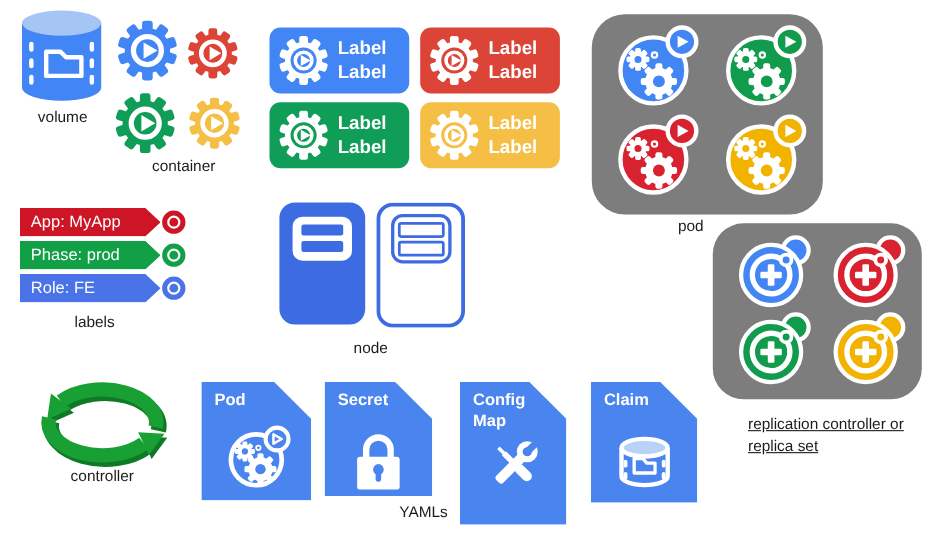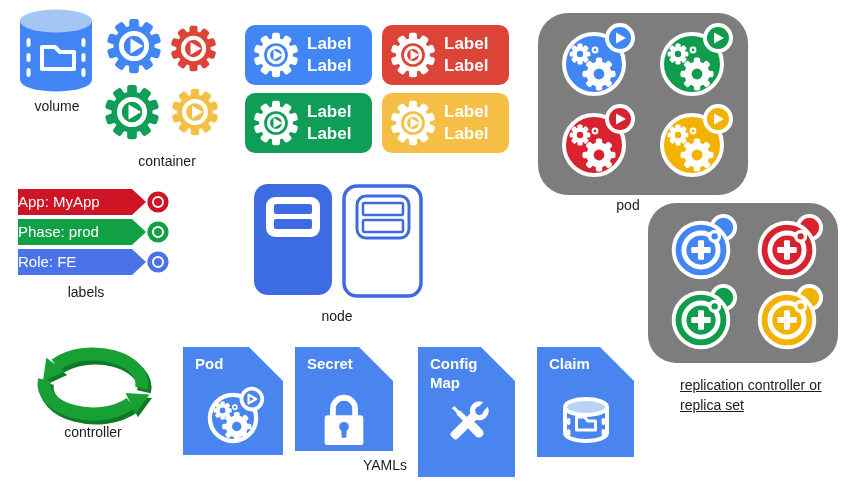--- a/index.html
+++ b/index.html
@@ -12,21 +12,21 @@
   .chip{position:absolute;width:127px;height:60px;border-radius:10px;text-align:right;}
   .chip.c-blue{background:var(--blue);} .chip.c-red{background:var(--red);}
   .chip.c-green{background:var(--green);} .chip.c-yellow{background:var(--yellow);}
   .chip .gear{position:absolute;left:8px;top:7px;}
   .chip .txt{position:absolute;left:62px;top:8px;color:#fff;font-weight:bold;
              font-size:17px;line-height:1.3;}
   
   .graybox{position:absolute;background:var(--gray);border-radius:28px;}
   
   .bar{position:absolute;height:26px;width:128px;color:#fff;font-size:15px;line-height:26px;
-       padding-left:0;box-sizing:border-box;
+       padding-left:10px;box-sizing:border-box;
        clip-path:polygon(0 0,114px 0,128px 13px,114px 26px,0 26px);}
   .bar.b-red{background:var(--bar_red);} .bar.b-green{background:var(--bar_green);}
   .bar.b-blue{background:var(--bar_blue);}
   .ring{position:absolute;width:24px;height:24px;}
   
   .doc{position:absolute;background:var(--doc_blue);
        clip-path:polygon(0 0,calc(100% - 34px) 0,100% 34px,100% 100%,0 100%);}
   .doc .title{position:absolute;left:12px;top:8px;color:#fff;font-weight:bold;
               font-size:15px;line-height:1.25;width:62px;}
   .repl-caption{position:absolute;color:#1c1c1c;font-size:14px;line-height:1.4;text-decoration:underline;}
@@ -212,21 +212,21 @@
     </svg>
   <svg class="abs" style="left:170px;top:25px;color:var(--red)" width="47" height="47">
       <use href="#sym-gear"></use>
     </svg>
   <svg class="abs" style="left:104px;top:84px;color:var(--green)" width="56" height="56">
       <use href="#sym-gear"></use>
     </svg>
   <svg class="abs" style="left:171px;top:88px;color:var(--yellow)" width="48" height="48">
       <use href="#sym-gear"></use>
     </svg>
-  <div class="caption center" style="left:167px;top:153px">container</div>
+  <div class="caption center" style="left:167px;top:142px">container</div>
 
   <div class="chip c-blue" style="left:245px;top:25px">
     <svg class="gear" width="46" height="46" style="color:var(--blue)">
         <use href="#sym-gear-chip"></use>
       </svg>
     <div class="txt">
       <div>Label</div>
         <div>Label</div>
     </div>
   </div>

